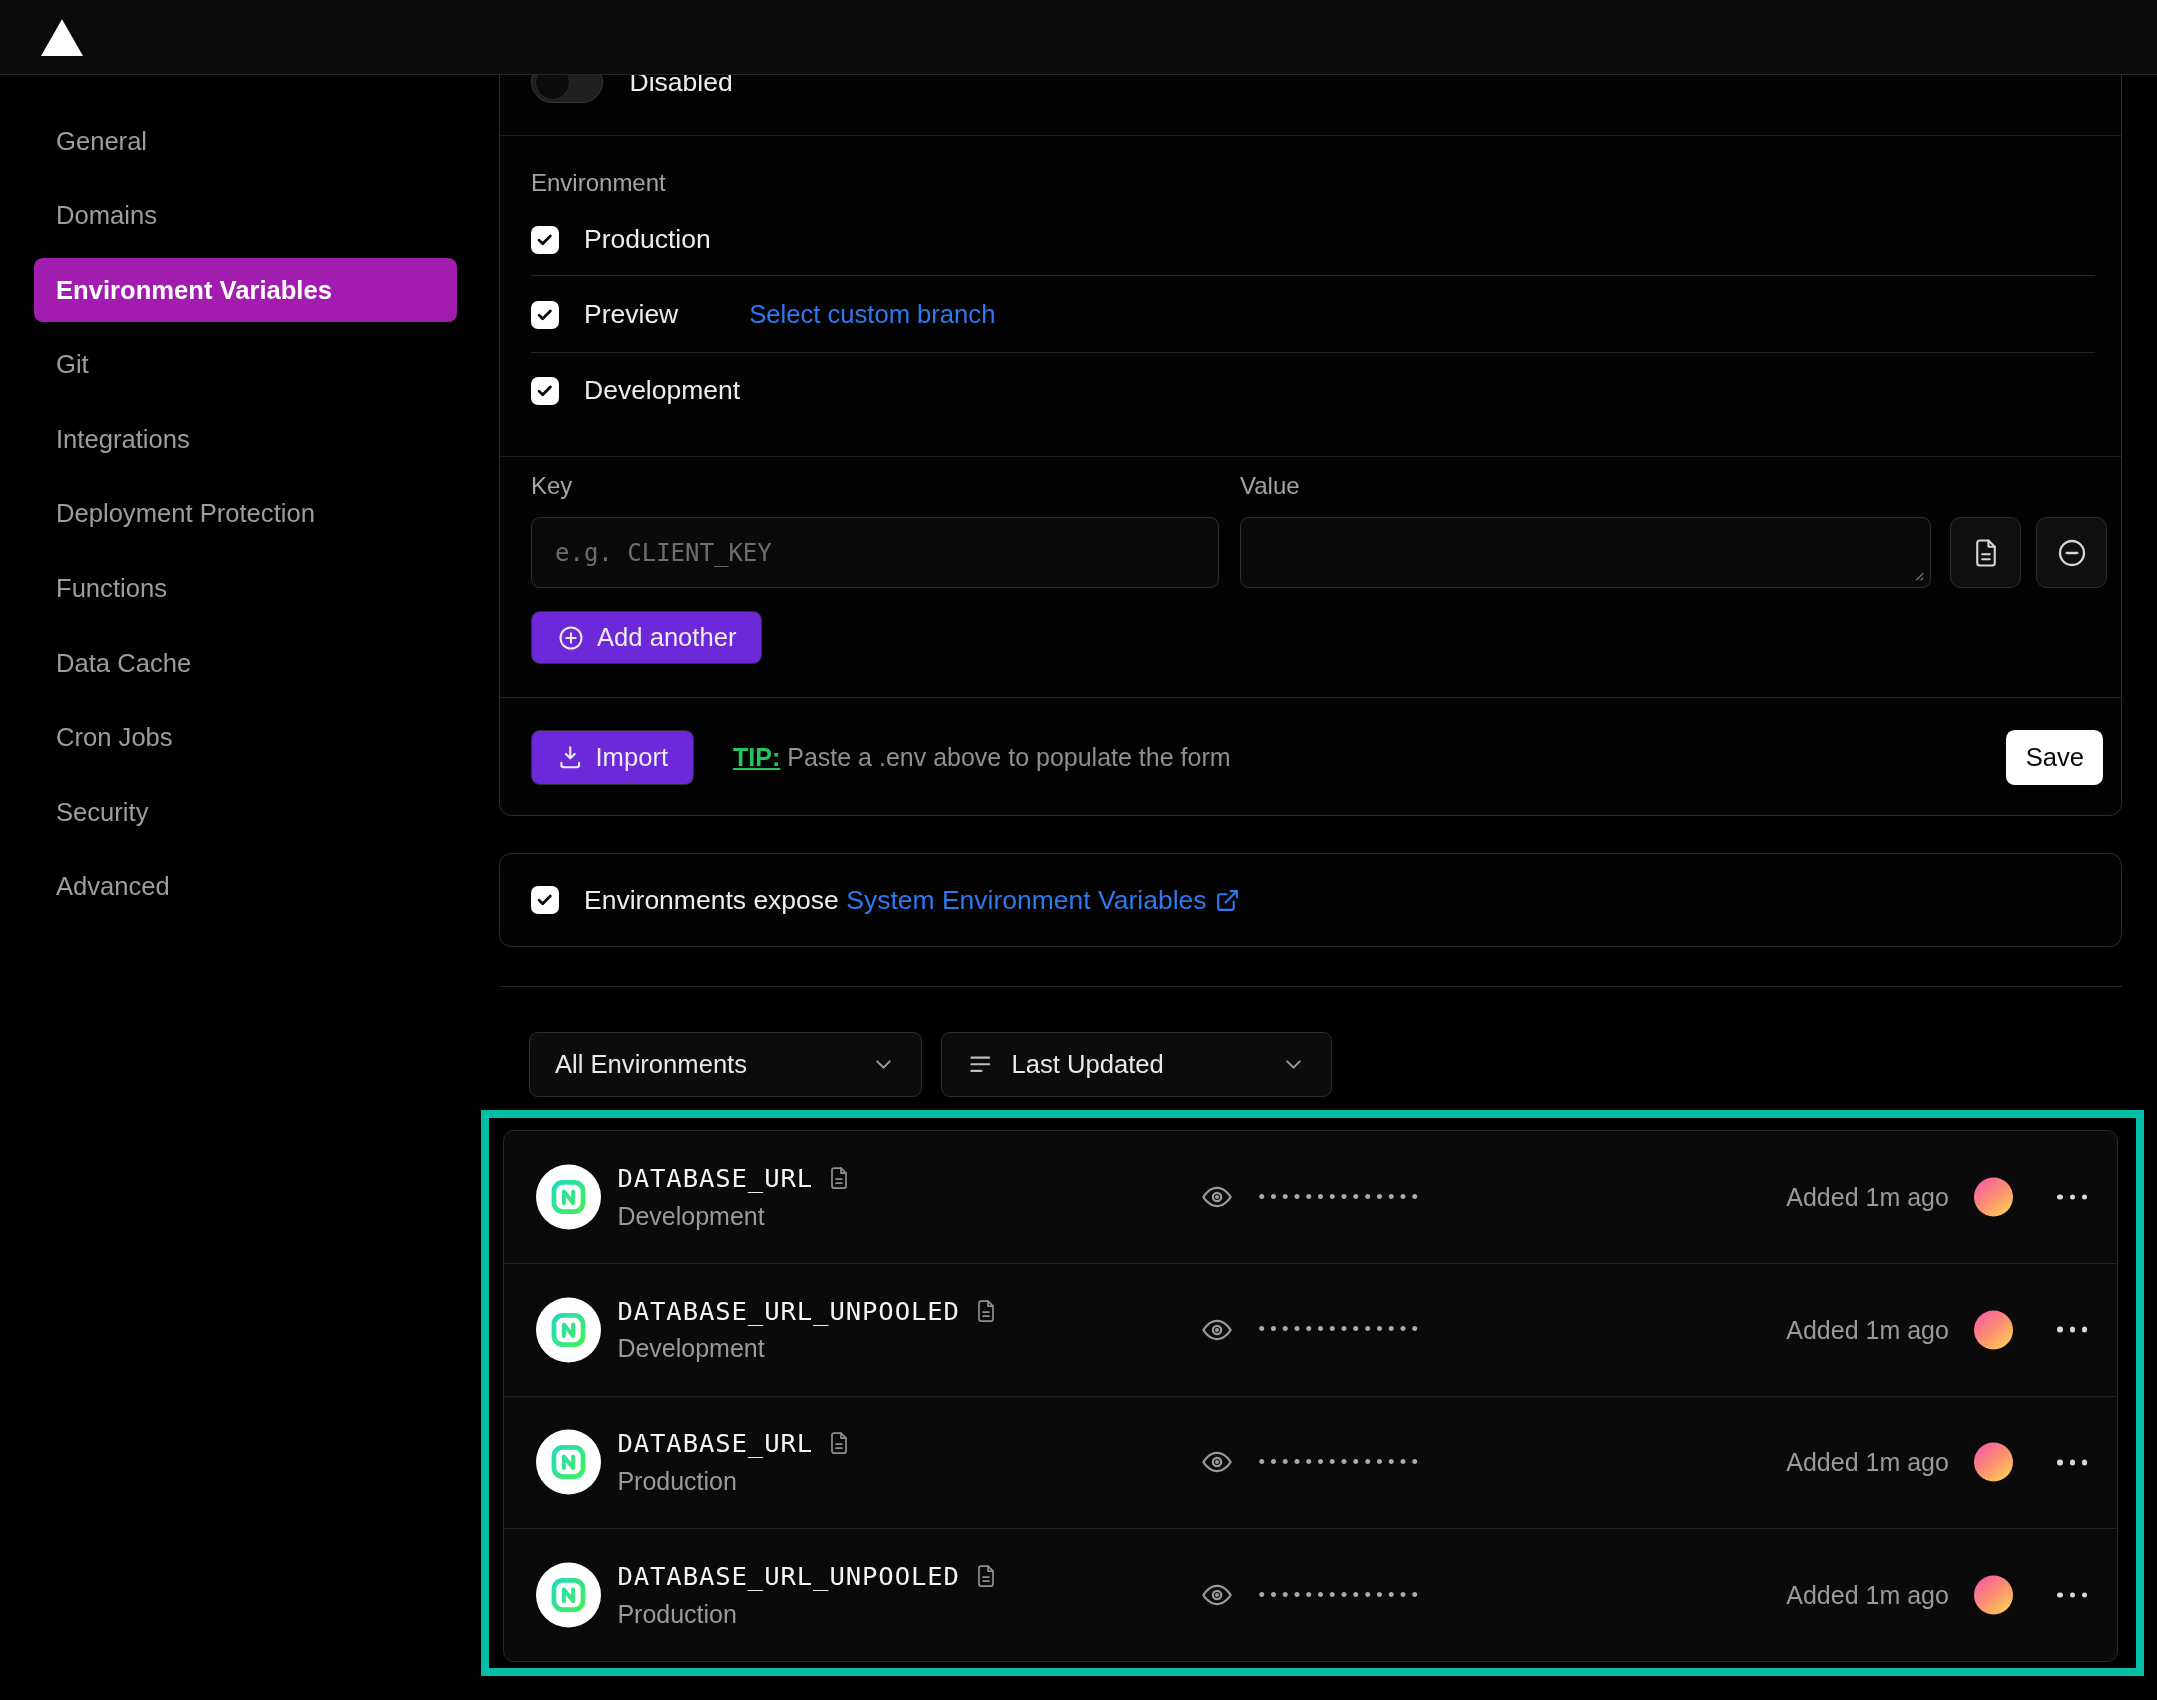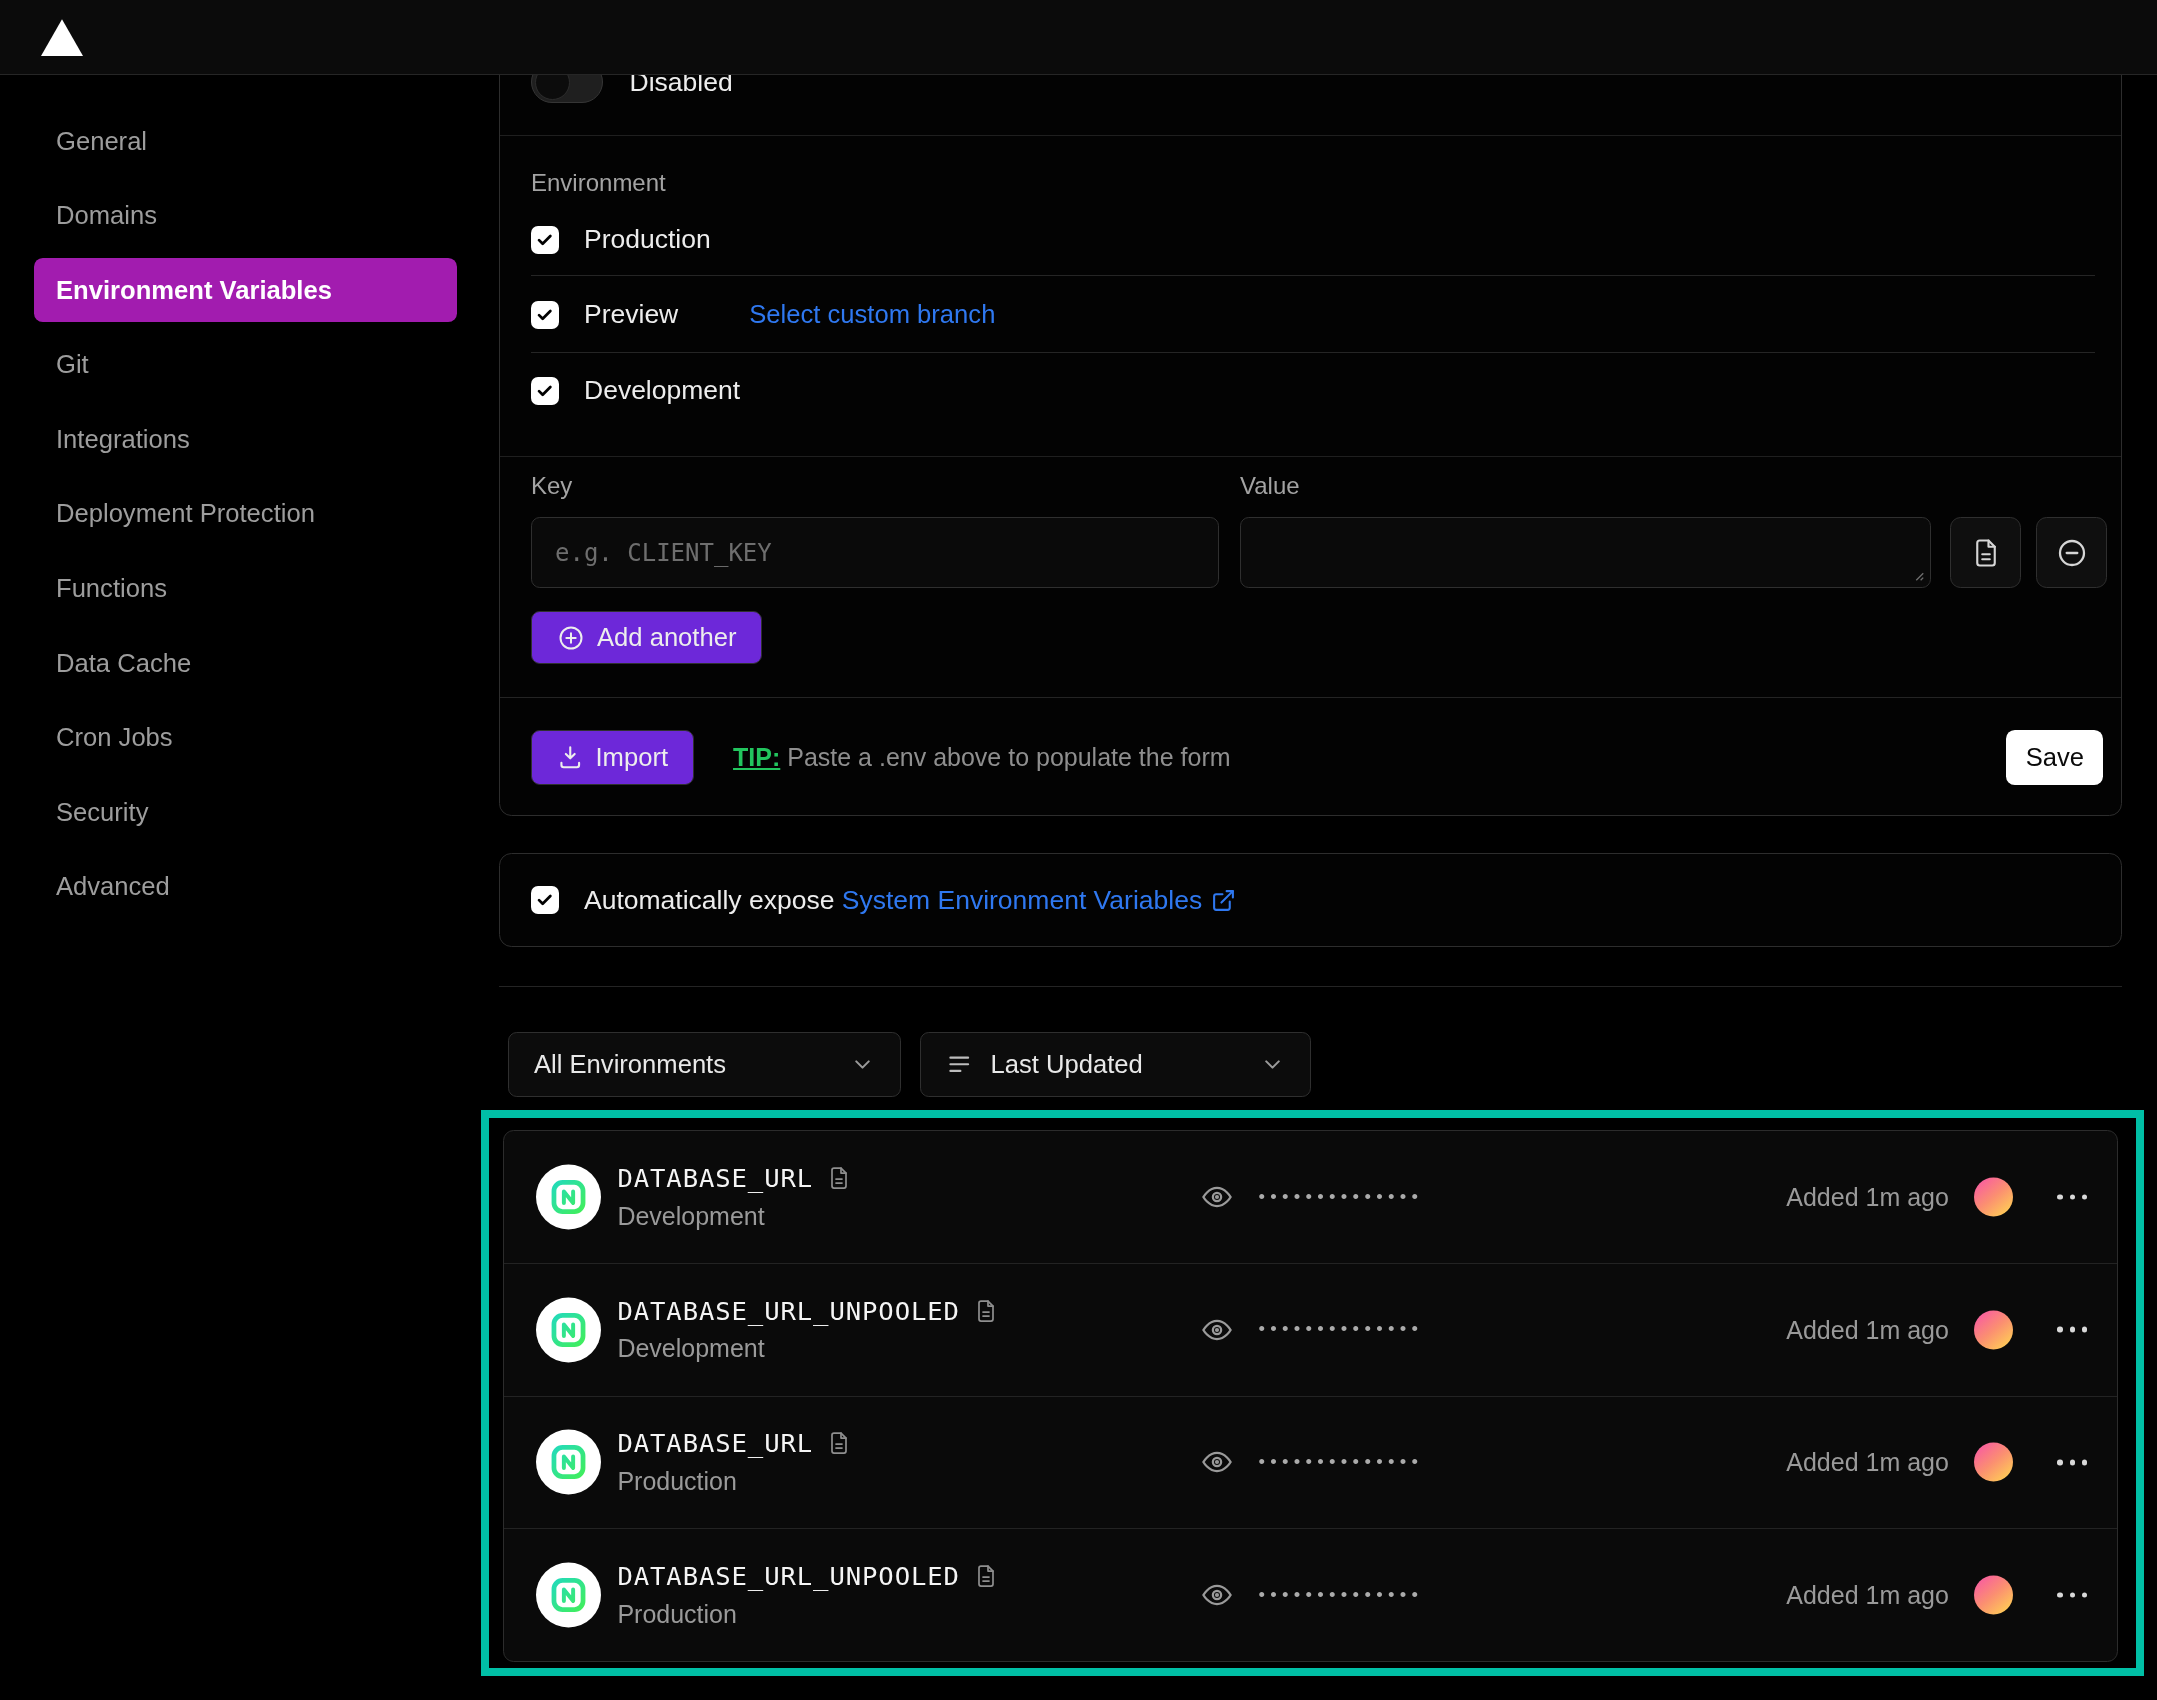--- a/index.html
+++ b/index.html
@@ -119,21 +119,21 @@
     height:65px; background:#0c0c0c; border:0.9px solid #2f2f2f; border-radius:8.8px;
     display:flex; align-items:center; font-size:25.6px; color:#e8e8e8;
   }
   .search-wrap { width:803px; padding:0 23px; gap:19.4px; }
   .search-wrap input {
     flex:1; background:transparent; border:none; outline:none; color:#e5e5e5;
     font-size:25.6px; font-family:inherit;
   }
   .search-wrap input::placeholder { color:#6e6e6e; }
   .select { cursor:pointer; }
-  .env-filter { width:393px; margin-left:9px; padding:0 25px; }
+  .env-filter { width:393px; margin-left:30px; padding:0 25px; }
   .sort-filter { width:391px; margin-left:19.4px; padding:0 25px; gap:17.6px; }
   .select .chev { margin-left:auto; color:#9a9a9a; }
 
   
   .highlight-rect {
     position:absolute; left:481px; top:1110px; width:1663px; height:566px;
     border:8px solid #00bfa6; z-index:5; pointer-events:none;
   }
   .list-card {
     position:absolute; left:4.4px; top:1130px; width:1615px; height:532px;
@@ -293,21 +293,21 @@
     </div>
   </section>
 
   <section class="card" id="system-env-card">
     <span class="checkbox">
       <svg width="19.4" height="19.4" viewBox="0 0 24 24" fill="none" stroke="#000" stroke-width="3.4" stroke-linecap="round" stroke-linejoin="round">
           <path d="M5 12.5l4.5 4.5L19 7.5"></path>
         </svg>
     </span>
     <div class="sys-text">
-      <span>Automatically expose</span>
+      <span>Environments expose</span>
       <a class="sys-link">
         <span>System Environment Variables</span>
         <svg width="25" height="25" viewBox="0 0 24 24" fill="none" stroke="currentColor" stroke-width="2" stroke-linecap="round" stroke-linejoin="round">
             <path d="M18 13v6a2 2 0 0 1-2 2H5a2 2 0 0 1-2-2V8a2 2 0 0 1 2-2h6"></path>
             <path d="M15 3h6v6"></path>
             <path d="M10 14L21 3"></path>
           </svg>
       </a>
     </div>
   </section>

